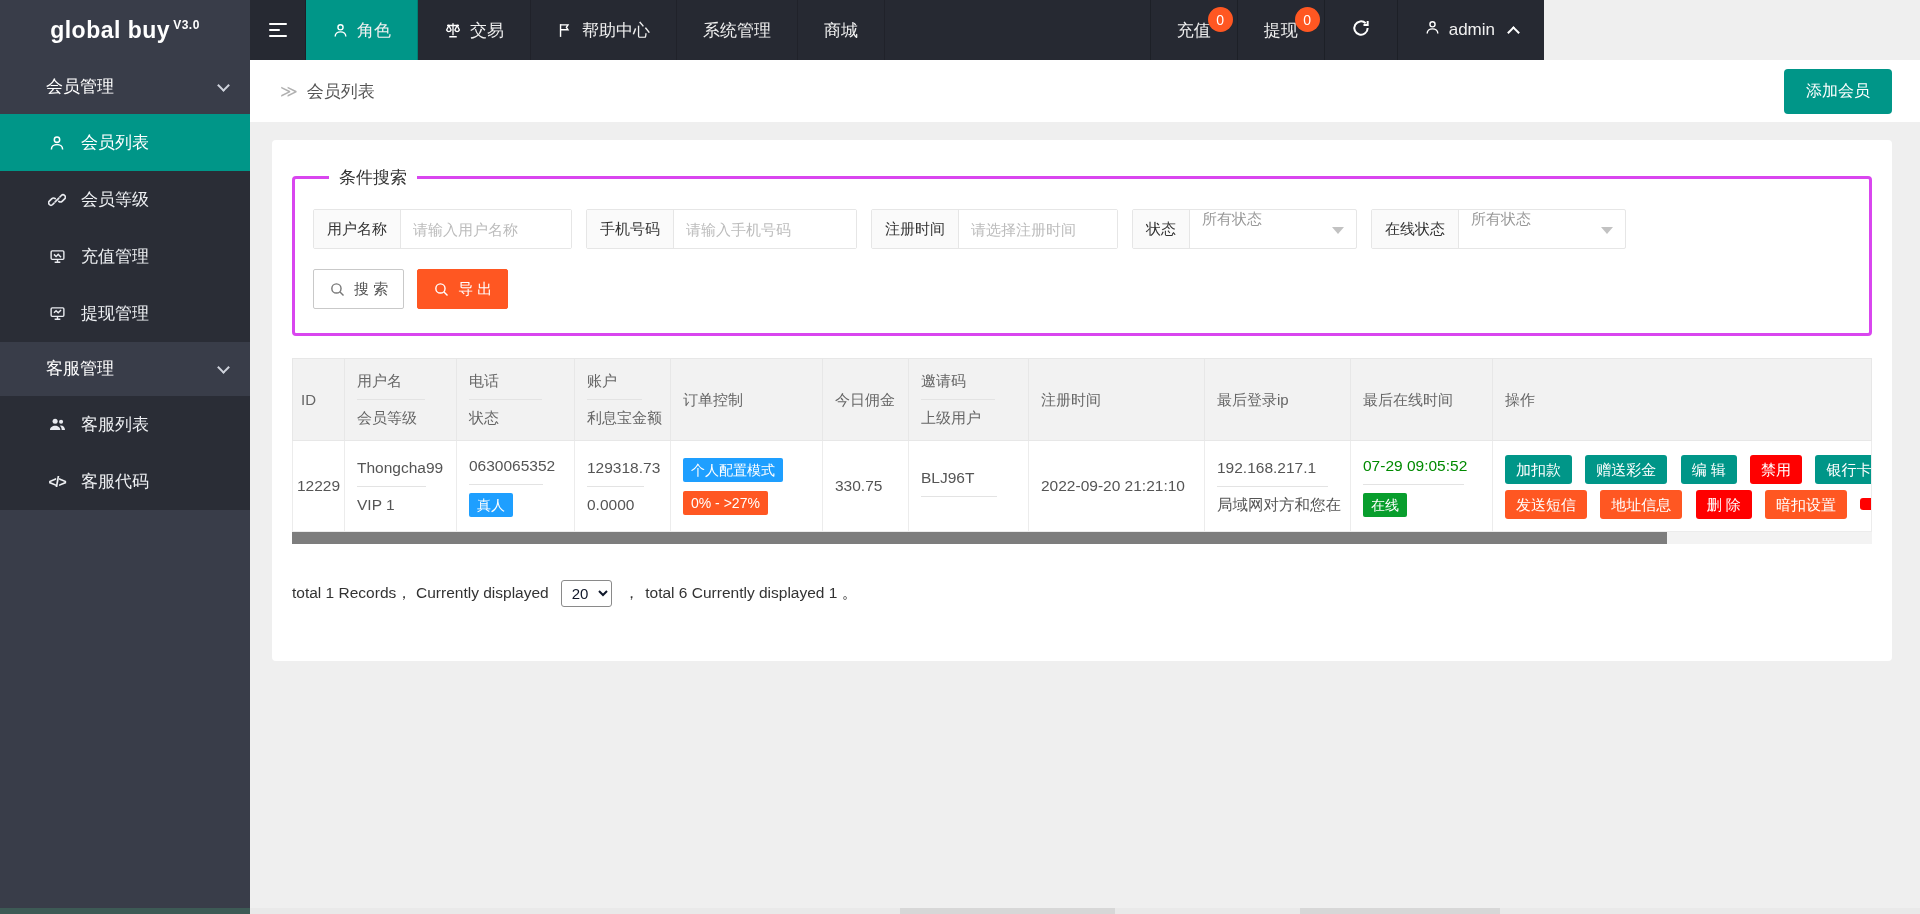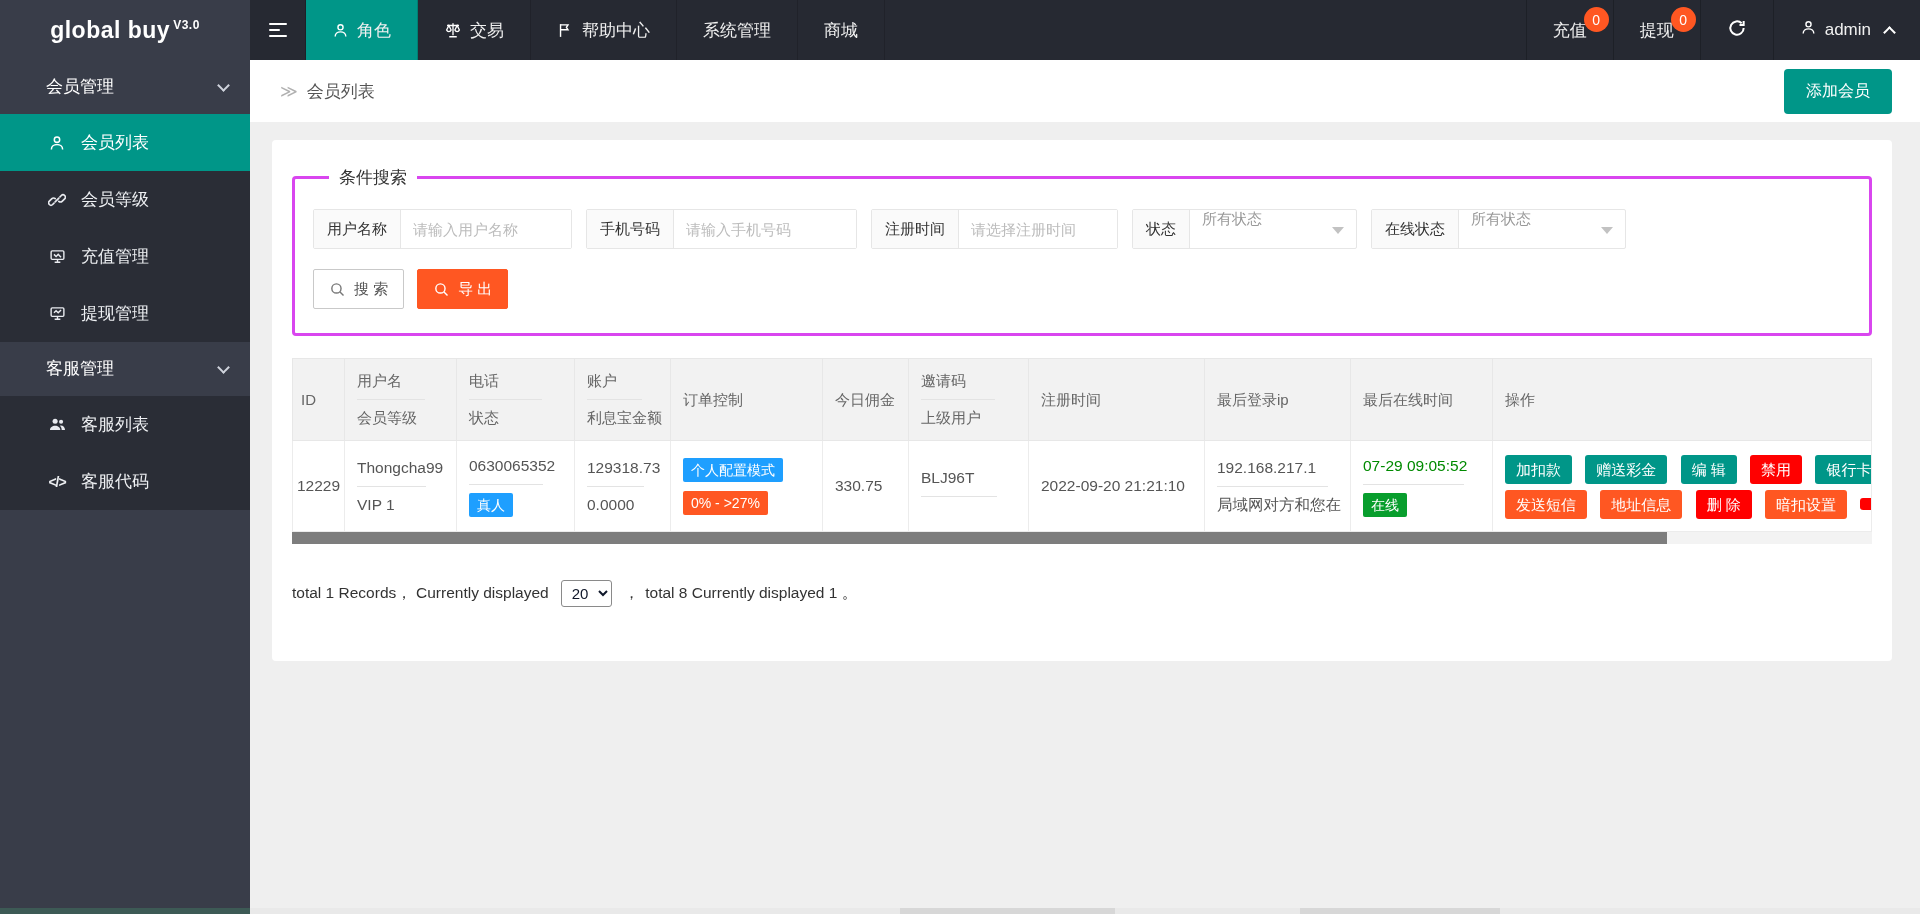--- a/index.html
+++ b/index.html
@@ -1,20 +1,20 @@
 <!DOCTYPE html>
 <html><head>
 <meta charset="utf-8">
 <style>
   * { margin:0; padding:0; box-sizing:border-box; }
   html,body { width:1920px; height:914px; overflow:hidden;
     font-family:"Liberation Sans","DejaVu Sans",sans-serif; background:#efefef; }
 
   
-  .navbar { position:absolute; left:0; top:0; width:1920px; height:60px;
+  .navbar { position:absolute; left:0; top:0; width:1544px; height:60px;
     background:#262932; display:flex; align-items:stretch; z-index:30; }
   .logo-block { width:250px; background:#393d49; display:flex; align-items:center; justify-content:center; }
   .logo { color:#fff; font-size:23px; font-weight:bold; letter-spacing:.5px; }
   .logo sup { font-size:12px; font-weight:bold; margin-left:3px; }
   .nav-toggle { width:56px; display:flex; flex-direction:column; justify-content:center; align-items:center;
     gap:4px; border-right:1px solid rgba(0,0,0,.22); cursor:pointer; }
   .nav-toggle i { display:block; height:2px; background:#fff; border-radius:1px; }
   .nav-toggle i:nth-child(1){width:18px;} .nav-toggle i:nth-child(2){width:11px; align-self:flex-start; margin-left:19px;} .nav-toggle i:nth-child(3){width:18px;}
   .nav-item { display:flex; align-items:center; gap:8px; padding:0 26px; color:#f0f0f0; font-size:17px;
     border-right:1px solid rgba(0,0,0,.15); cursor:pointer; }
@@ -431,21 +431,21 @@
     <div class="hscroll">
         <div class="thumb"></div>
       </div>
 
     <div class="foot">
       <span>total 1 Records，  Currently displayed</span>
       <select>
         <option>20</option>
       </select>
       <span>，</span>
-      <span>total 8 Currently displayed 1 。</span>
+      <span>total 6 Currently displayed 1 。</span>
     </div>
   </div>
 </div>
 
 <div class="page-hbar">
   <div class="teal-thumb"></div>
   <div class="seg" style="left:900px;width:215px"></div>
   <div class="seg" style="left:1300px;width:200px"></div>
 </div>
 

